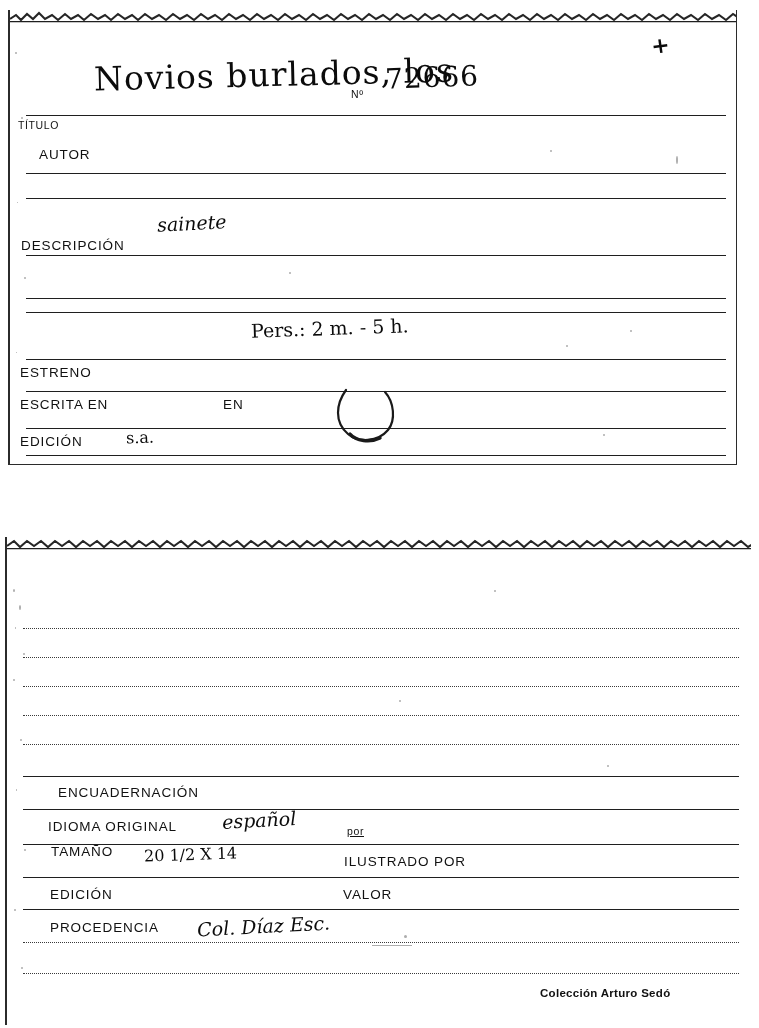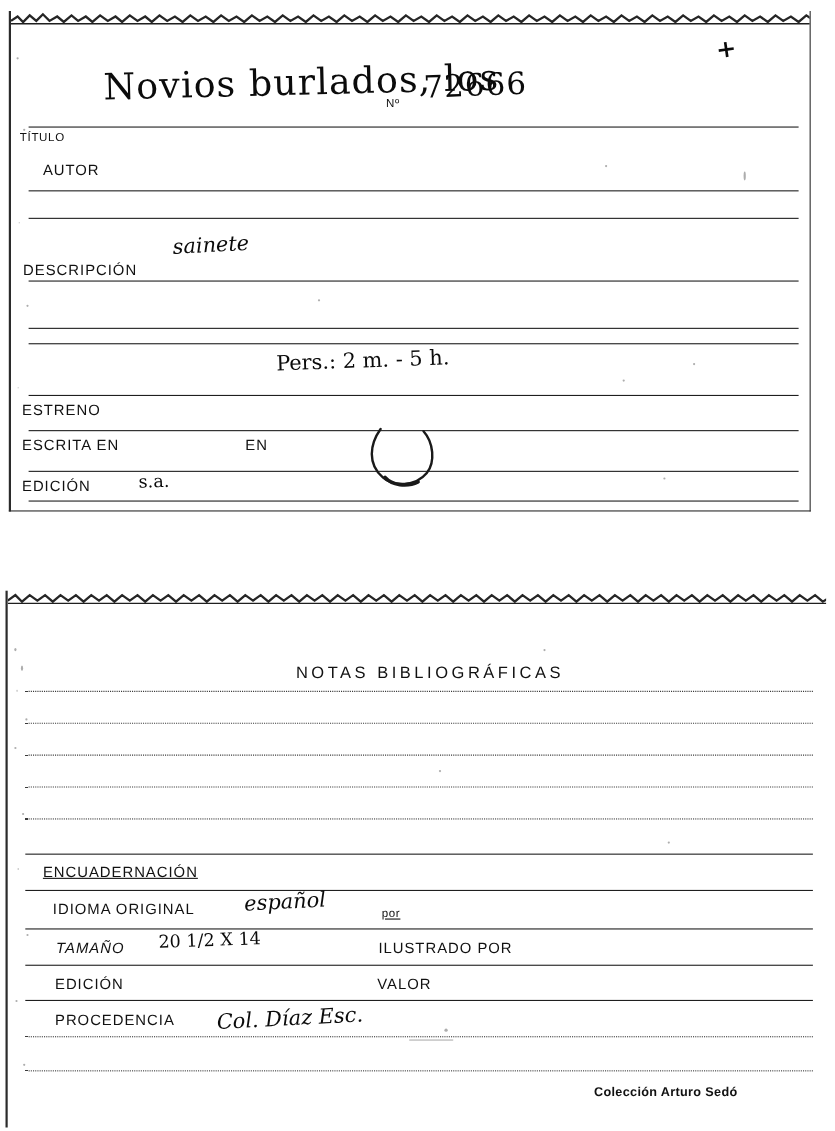--- a/index.html
+++ b/index.html
@@ -239,40 +239,39 @@
 
   <div class="card" id="card-back">
 
     <div class="torn-edge">
       <svg width="746" height="14" viewBox="0 0 746 14">
         <path d="M0,9 L7,4 L13,10 L20,4 L27,9 L34,4 L41,10 L48,4 L55,9 L62,4 L69,10 L76,4 L83,9 L90,4 L97,10 L104,4 L111,9 L118,4 L125,10 L132,4 L139,9 L146,4 L153,10 L160,4 L167,9 L174,4 L181,10 L188,4 L195,9 L202,4 L209,10 L216,4 L223,9 L230,4 L237,10 L244,4 L251,9 L258,4 L265,10 L272,4 L279,9 L286,4 L293,10 L300,4 L307,9 L314,4 L321,10 L328,4 L335,9 L342,4 L349,10 L356,4 L363,9 L370,4 L377,10 L384,4 L391,9 L398,4 L405,10 L412,4 L419,9 L426,4 L433,10 L440,4 L447,9 L454,4 L461,10 L468,4 L475,9 L482,4 L489,10 L496,4 L503,9 L510,4 L517,10 L524,4 L531,9 L538,4 L545,10 L552,4 L559,9 L566,4 L573,10 L580,4 L587,9 L594,4 L601,10 L608,4 L615,9 L622,4 L629,10 L636,4 L643,9 L650,4 L657,10 L664,4 L671,9 L678,4 L685,10 L692,4 L699,9 L706,4 L713,10 L720,4 L727,9 L734,4 L741,10 L746,7" fill="none" stroke="#262626" stroke-width="2.1"></path>
         <path d="M0,11.6 L746,11.6" stroke="#1f1f1f" stroke-width="1.1" fill="none"></path>
       </svg>
     </div>
 
-    <div class="section-title" style="left:262px; top:66px;">NOTAS  BIBLIOGRÁFICAS</div>
 
     <div class="rule dotted" style="top:91px; width:716px;"></div>
     <div class="rule dotted" style="top:120px; width:716px;"></div>
     <div class="rule dotted" style="top:149px; width:716px;"></div>
     <div class="rule dotted" style="top:178px; width:716px;"></div>
     <div class="rule dotted" style="top:207px; width:716px;"></div>
 
     <div class="rule" style="top:239px; width:716px;"></div>
     <div class="rule" style="top:272px; width:716px;"></div>
     <div class="rule" style="top:307px; width:716px;"></div>
     <div class="rule" style="top:340px; width:716px;"></div>
     <div class="rule" style="top:372px; width:716px;"></div>
     <div class="rule dotted" style="top:405px; width:716px;"></div>
     <div class="rule dotted" style="top:436px; width:716px;"></div>
 
-    <div class="lbl" style="left:32px; top:248px;text-decoration:underline;">ENCUADERNACIÓN</div>
+    <div class="lbl" style="left:51px; top:248px;">ENCUADERNACIÓN</div>
     <div class="lbl" style="left:41px; top:282px;">IDIOMA ORIGINAL</div>
     <div class="lbl small" style="left:340px; top:288px;text-decoration:underline;">por</div>
-    <div class="lbl" style="left:44px; top:317px;font-style:italic;">TAMAÑO</div>
+    <div class="lbl" style="left:44px; top:307px;">TAMAÑO</div>
     <div class="lbl" style="left:337px; top:317px;">ILUSTRADO POR</div>
     <div class="lbl" style="left:43px; top:350px;">EDICIÓN</div>
     <div class="lbl" style="left:336px; top:350px;">VALOR</div>
     <div class="lbl" style="left:43px; top:383px;">PROCEDENCIA</div>
 
     <div class="hand hand-cursive" style="left:215px; top:272px;">español</div>
     <div class="hand hand-small" style="left:137px; top:308px;">20 1/2 X 14</div>
     <div class="hand hand-cursive" style="left:190px; top:378px;">Col. Díaz Esc.</div>
 
     <div class="colophon" style="left:533px; top:450px;">Colección Arturo Sedó</div>

